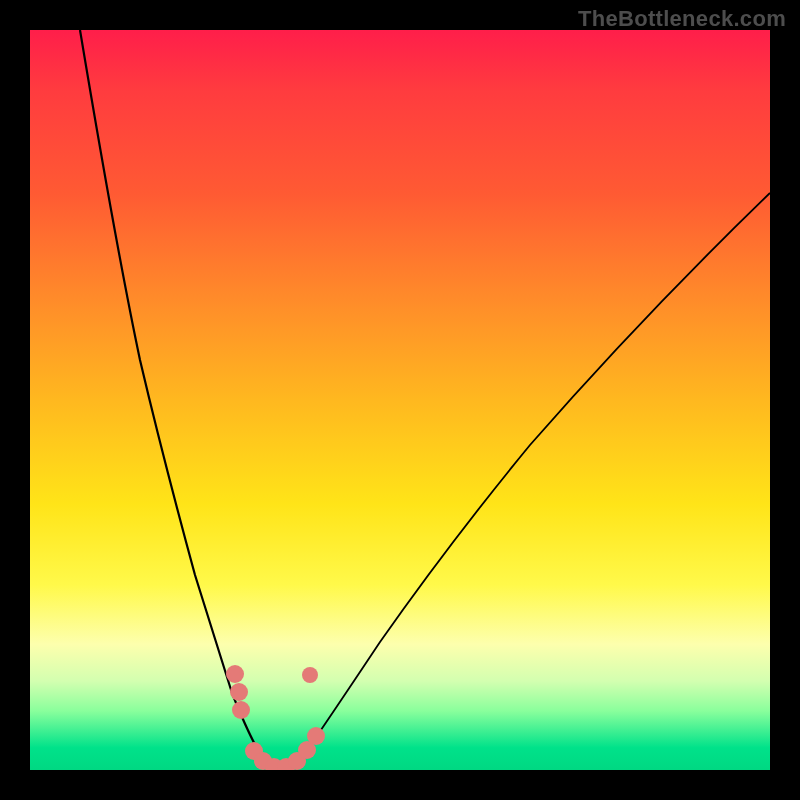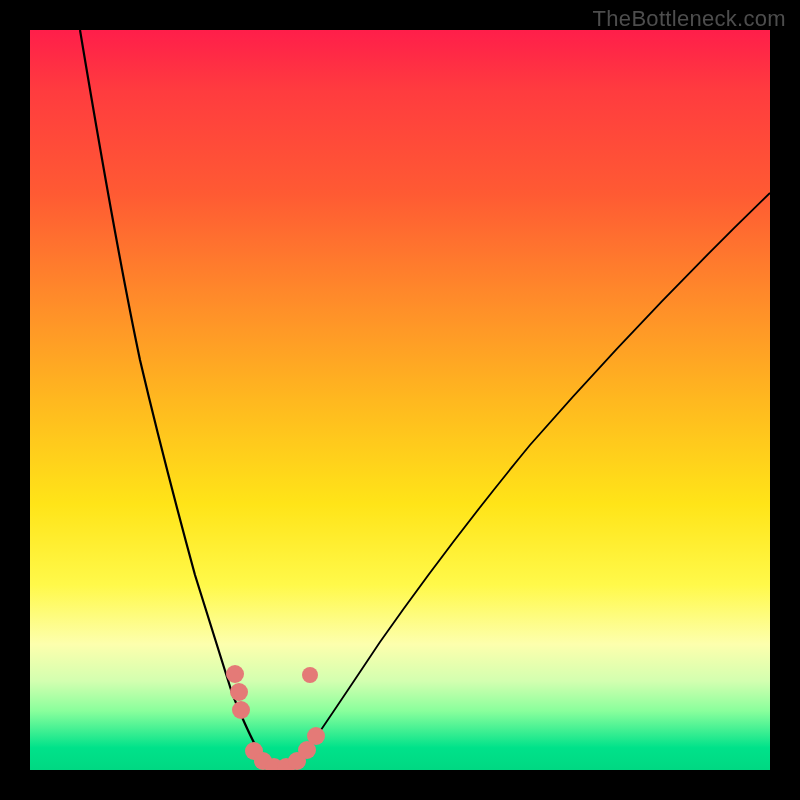--- a/index.html
+++ b/index.html
@@ -40,21 +40,21 @@
       #00d882 100%
     );
   }
   .watermark {
     position: absolute;
     top: 6px;
     right: 14px;
     color: #4d4d4d;
     font-size: 22px;
     letter-spacing: 0.3px;
-    font-weight: 400;
+    font-weight: 700;
   }
   svg.curve {
     position: absolute;
     left: 0;
     top: 0;
     width: 740px;
     height: 740px;
   }
   .bead {
     fill: #e47a77;

